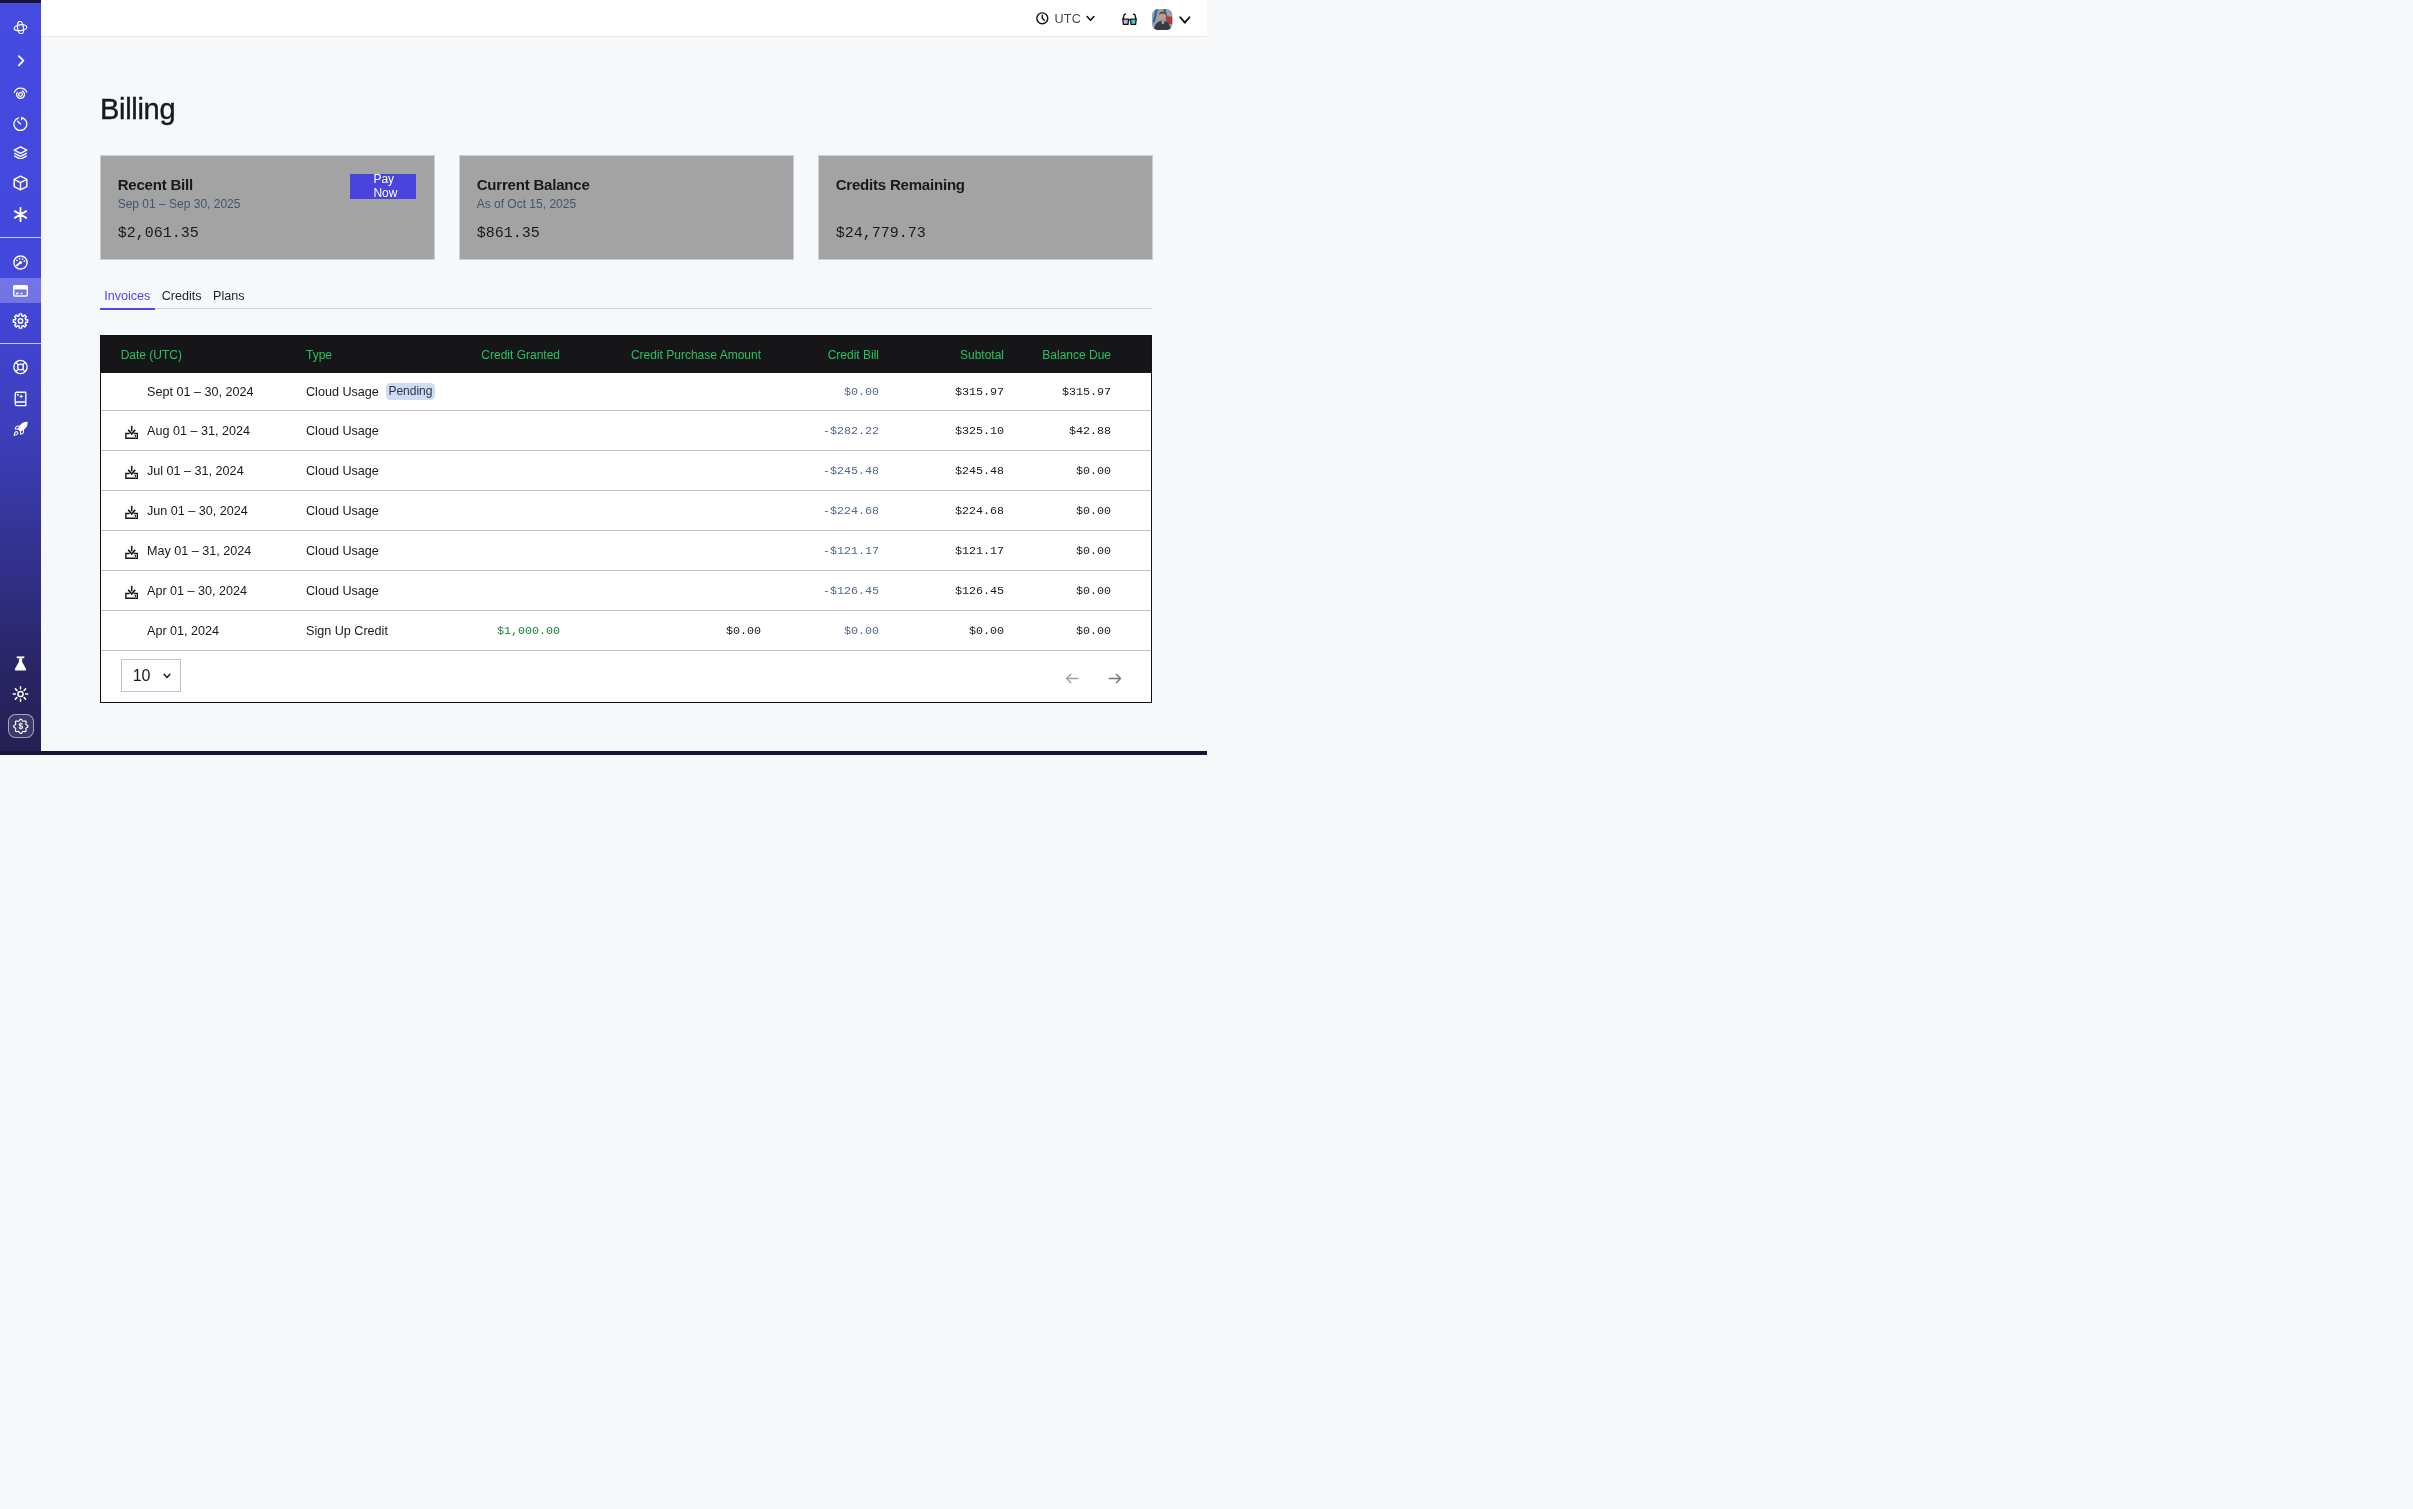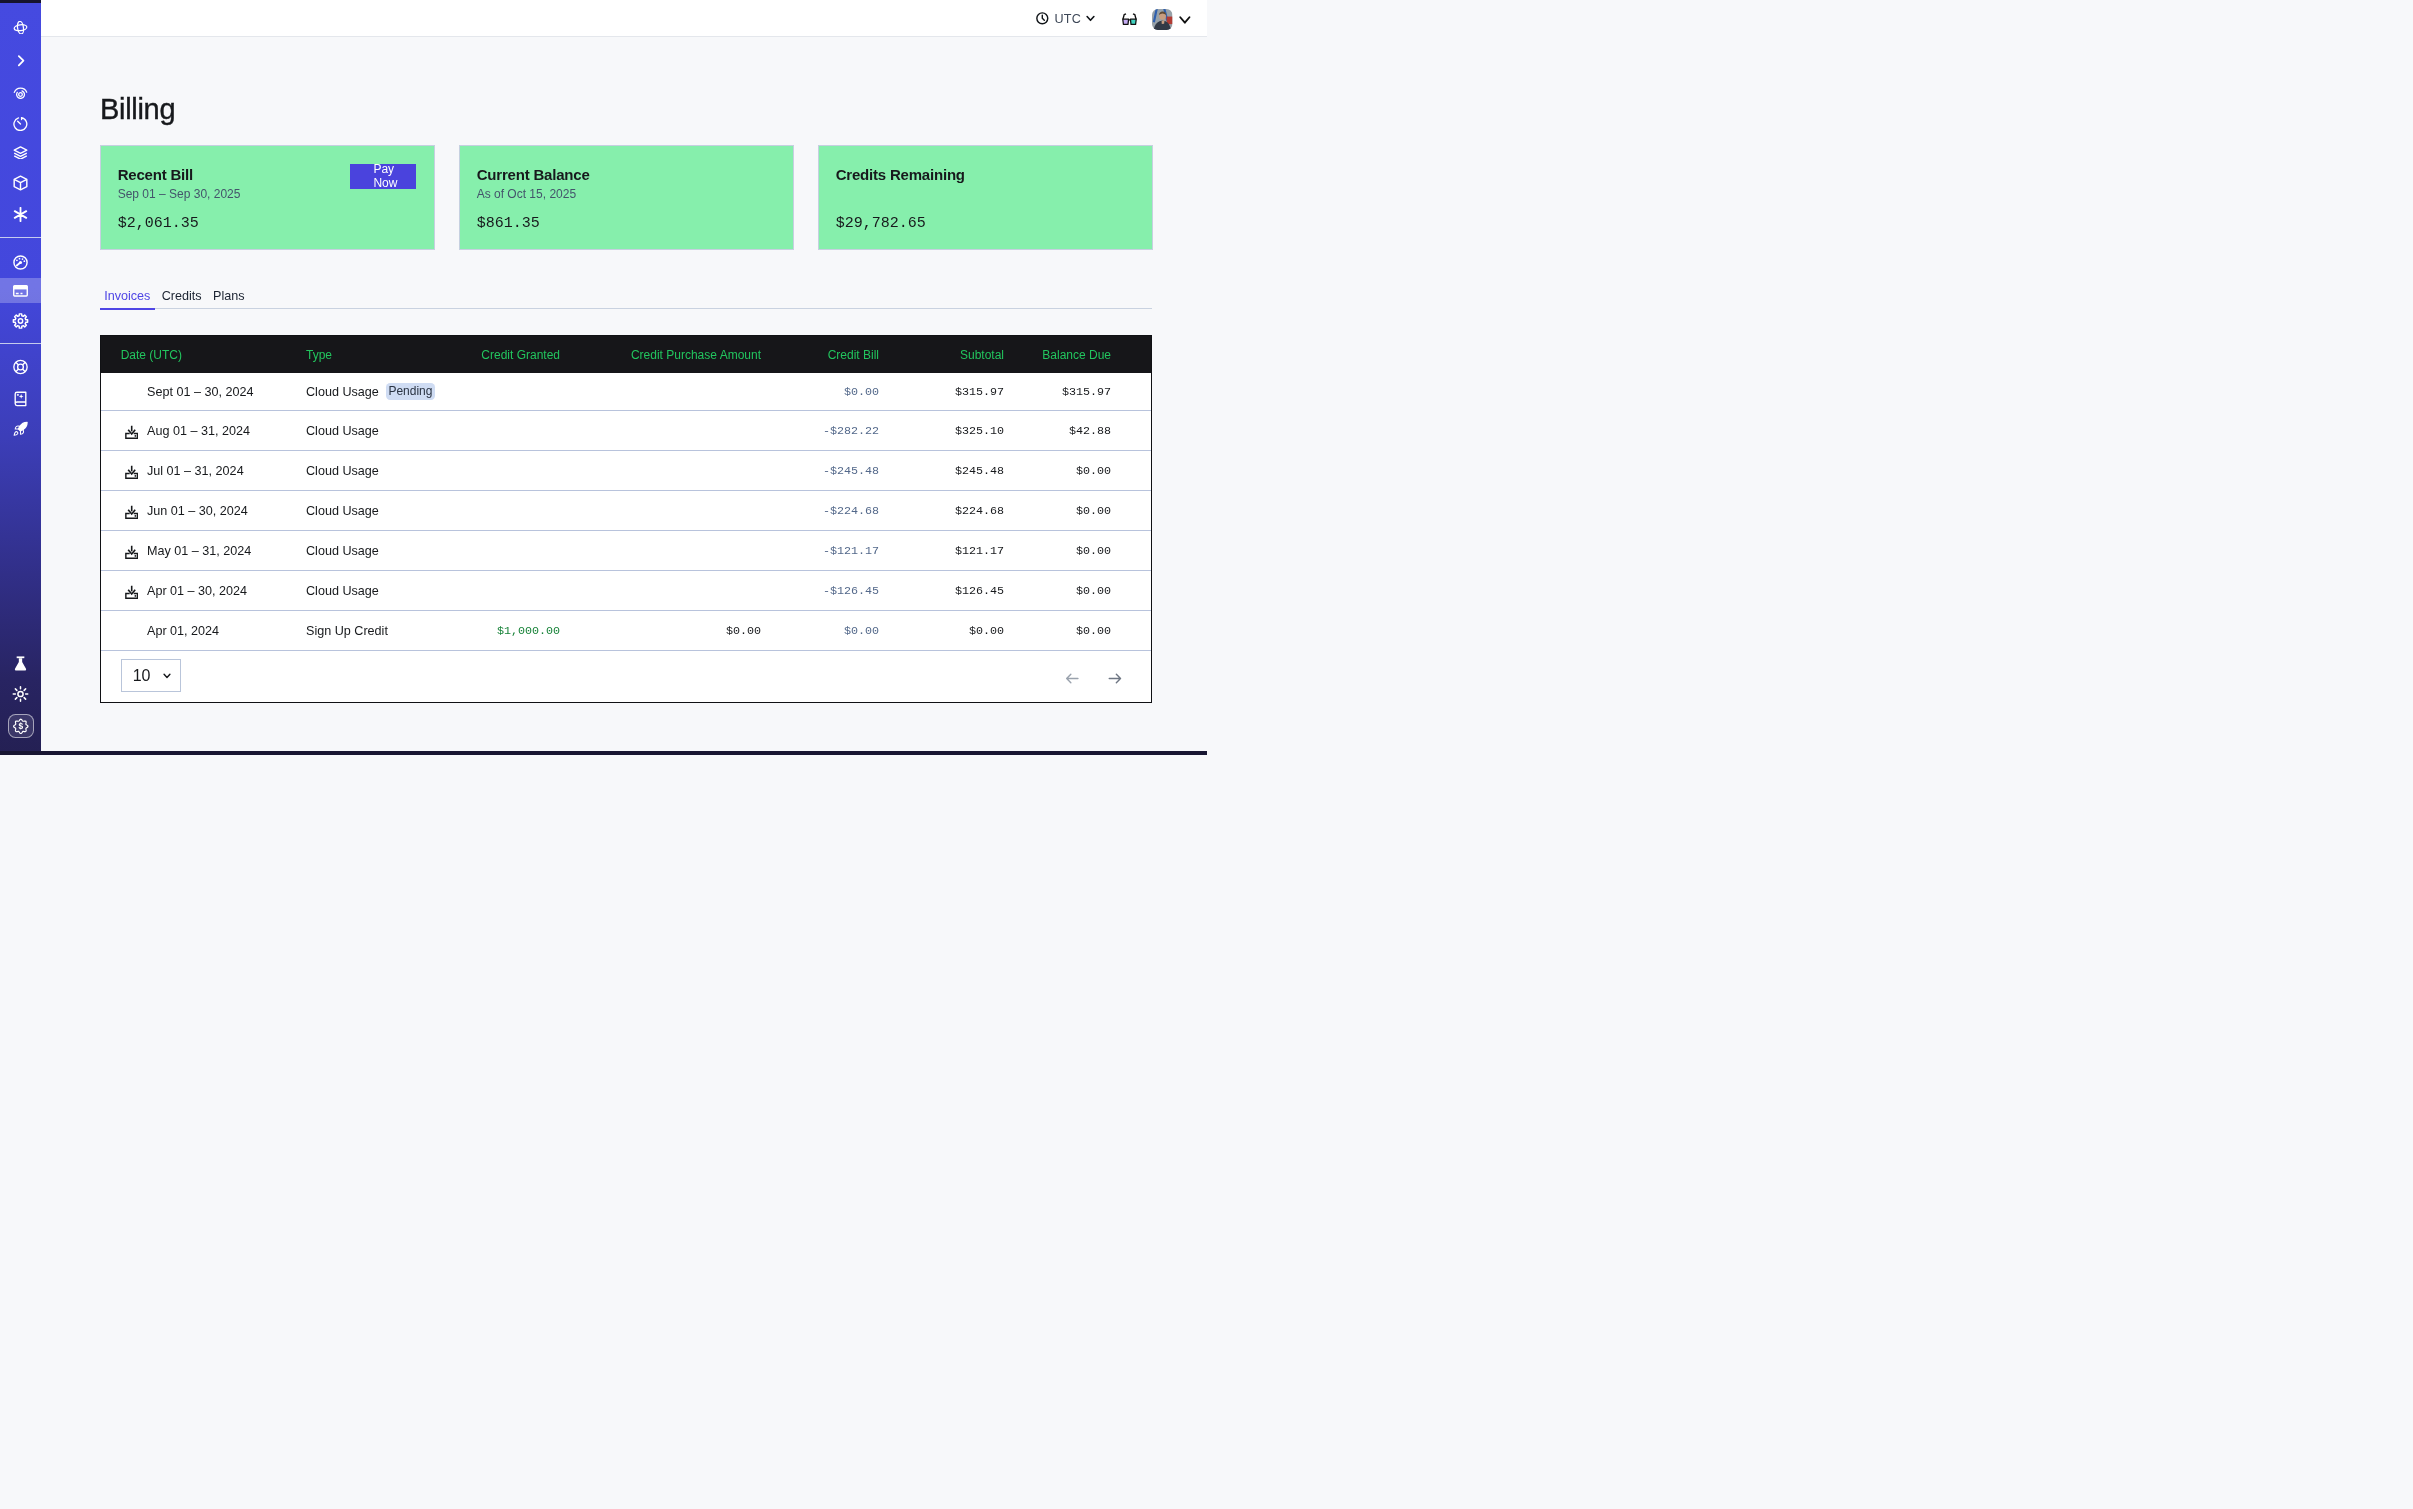--- a/index.html
+++ b/index.html
@@ -13,21 +13,21 @@
 .divider { position:absolute; left:0; width:41px; height:1.3px; background:rgba(230,237,244,.8); }
 #hl-billing { position:absolute; left:0; top:278px; width:41px; height:25px; background:rgba(255,255,255,.25); }
 #badge { position:absolute; left:8.4px; top:714px; width:26px; height:24px; border:1.2px solid rgba(255,255,255,.55); border-radius:7.5px; background:rgba(255,255,255,.10); }
 
 #topbar { position:absolute; left:41px; top:0; right:0; height:37px; background:#ffffff; border-bottom:0.8px solid #e4e7ec; z-index:4; }
 #utc { position:absolute; left:995px; top:0; height:37px; display:flex; align-items:center; }
 #utc span { font-size:12.6px; color:#3d4757; letter-spacing:0.2px; }
 
 #main { position:absolute; left:41px; top:37px; right:0; bottom:0; }
 h1 { position:absolute; left:59px; top:56px; font-size:29px; font-weight:400; letter-spacing:-0.3px; color:#17191c; -webkit-text-stroke:0.4px #17191c; }
-.card { position:absolute; top:108px; width:335px; height:105px; background:#86efac; border:0.8px solid #c6d0e0; }
+.card { position:absolute; top:118px; width:335px; height:105px; background:#a3a3a3; border:0.8px solid #c6d0e0; }
 .card .t { font-size:15px; font-weight:700; color:#17191c; letter-spacing:-0.2px; }
 .card .sub { font-size:12px; color:#44546b; margin-top:4.2px; }
 .card .amt { font-family:"Liberation Mono", monospace; font-size:15px; color:#17191c; position:absolute; left:16.7px; top:69px; }
 .card .inner { position:absolute; left:16.7px; top:19.7px; right:16.7px; }
 #paynow { position:absolute; right:17.6px; top:17.6px; width:66px; height:25.5px; background:#4a43dd; color:#fff; font-size:12px; display:flex; align-items:center; justify-content:center;padding-left:23px; }
 
 #tabs { position:absolute; left:59px; top:247px; width:1052px; border-bottom:0.8px solid #c9d2e0; height:25px; display:flex; gap:3px; }
 #tabs .tab { padding:0 4.2px; font-size:12.6px; color:#1a2230; display:flex; align-items:center; }
 #tabs .tab.active { color:#4f46e5; border-bottom:2.5px solid #4f46e5; margin-bottom:-1.7px; }
 
@@ -228,21 +228,21 @@
     <div class="inner">
       <div class="t">Current Balance</div>
       <div class="sub">As of Oct 15, 2025</div>
     </div>
     <div class="amt">$861.35</div>
   </div>
   <div class="card" style="left:777px">
     <div class="inner">
       <div class="t">Credits Remaining</div>
     </div>
-    <div class="amt">$29,782.65</div>
+    <div class="amt">$24,779.73</div>
   </div>
 
   <div id="tabs">
     <div class="tab active">Invoices</div>
     <div class="tab">Credits</div>
     <div class="tab">Plans</div>
   </div>
 
   <div id="tbl">
     <div class="trow" id="thead">

